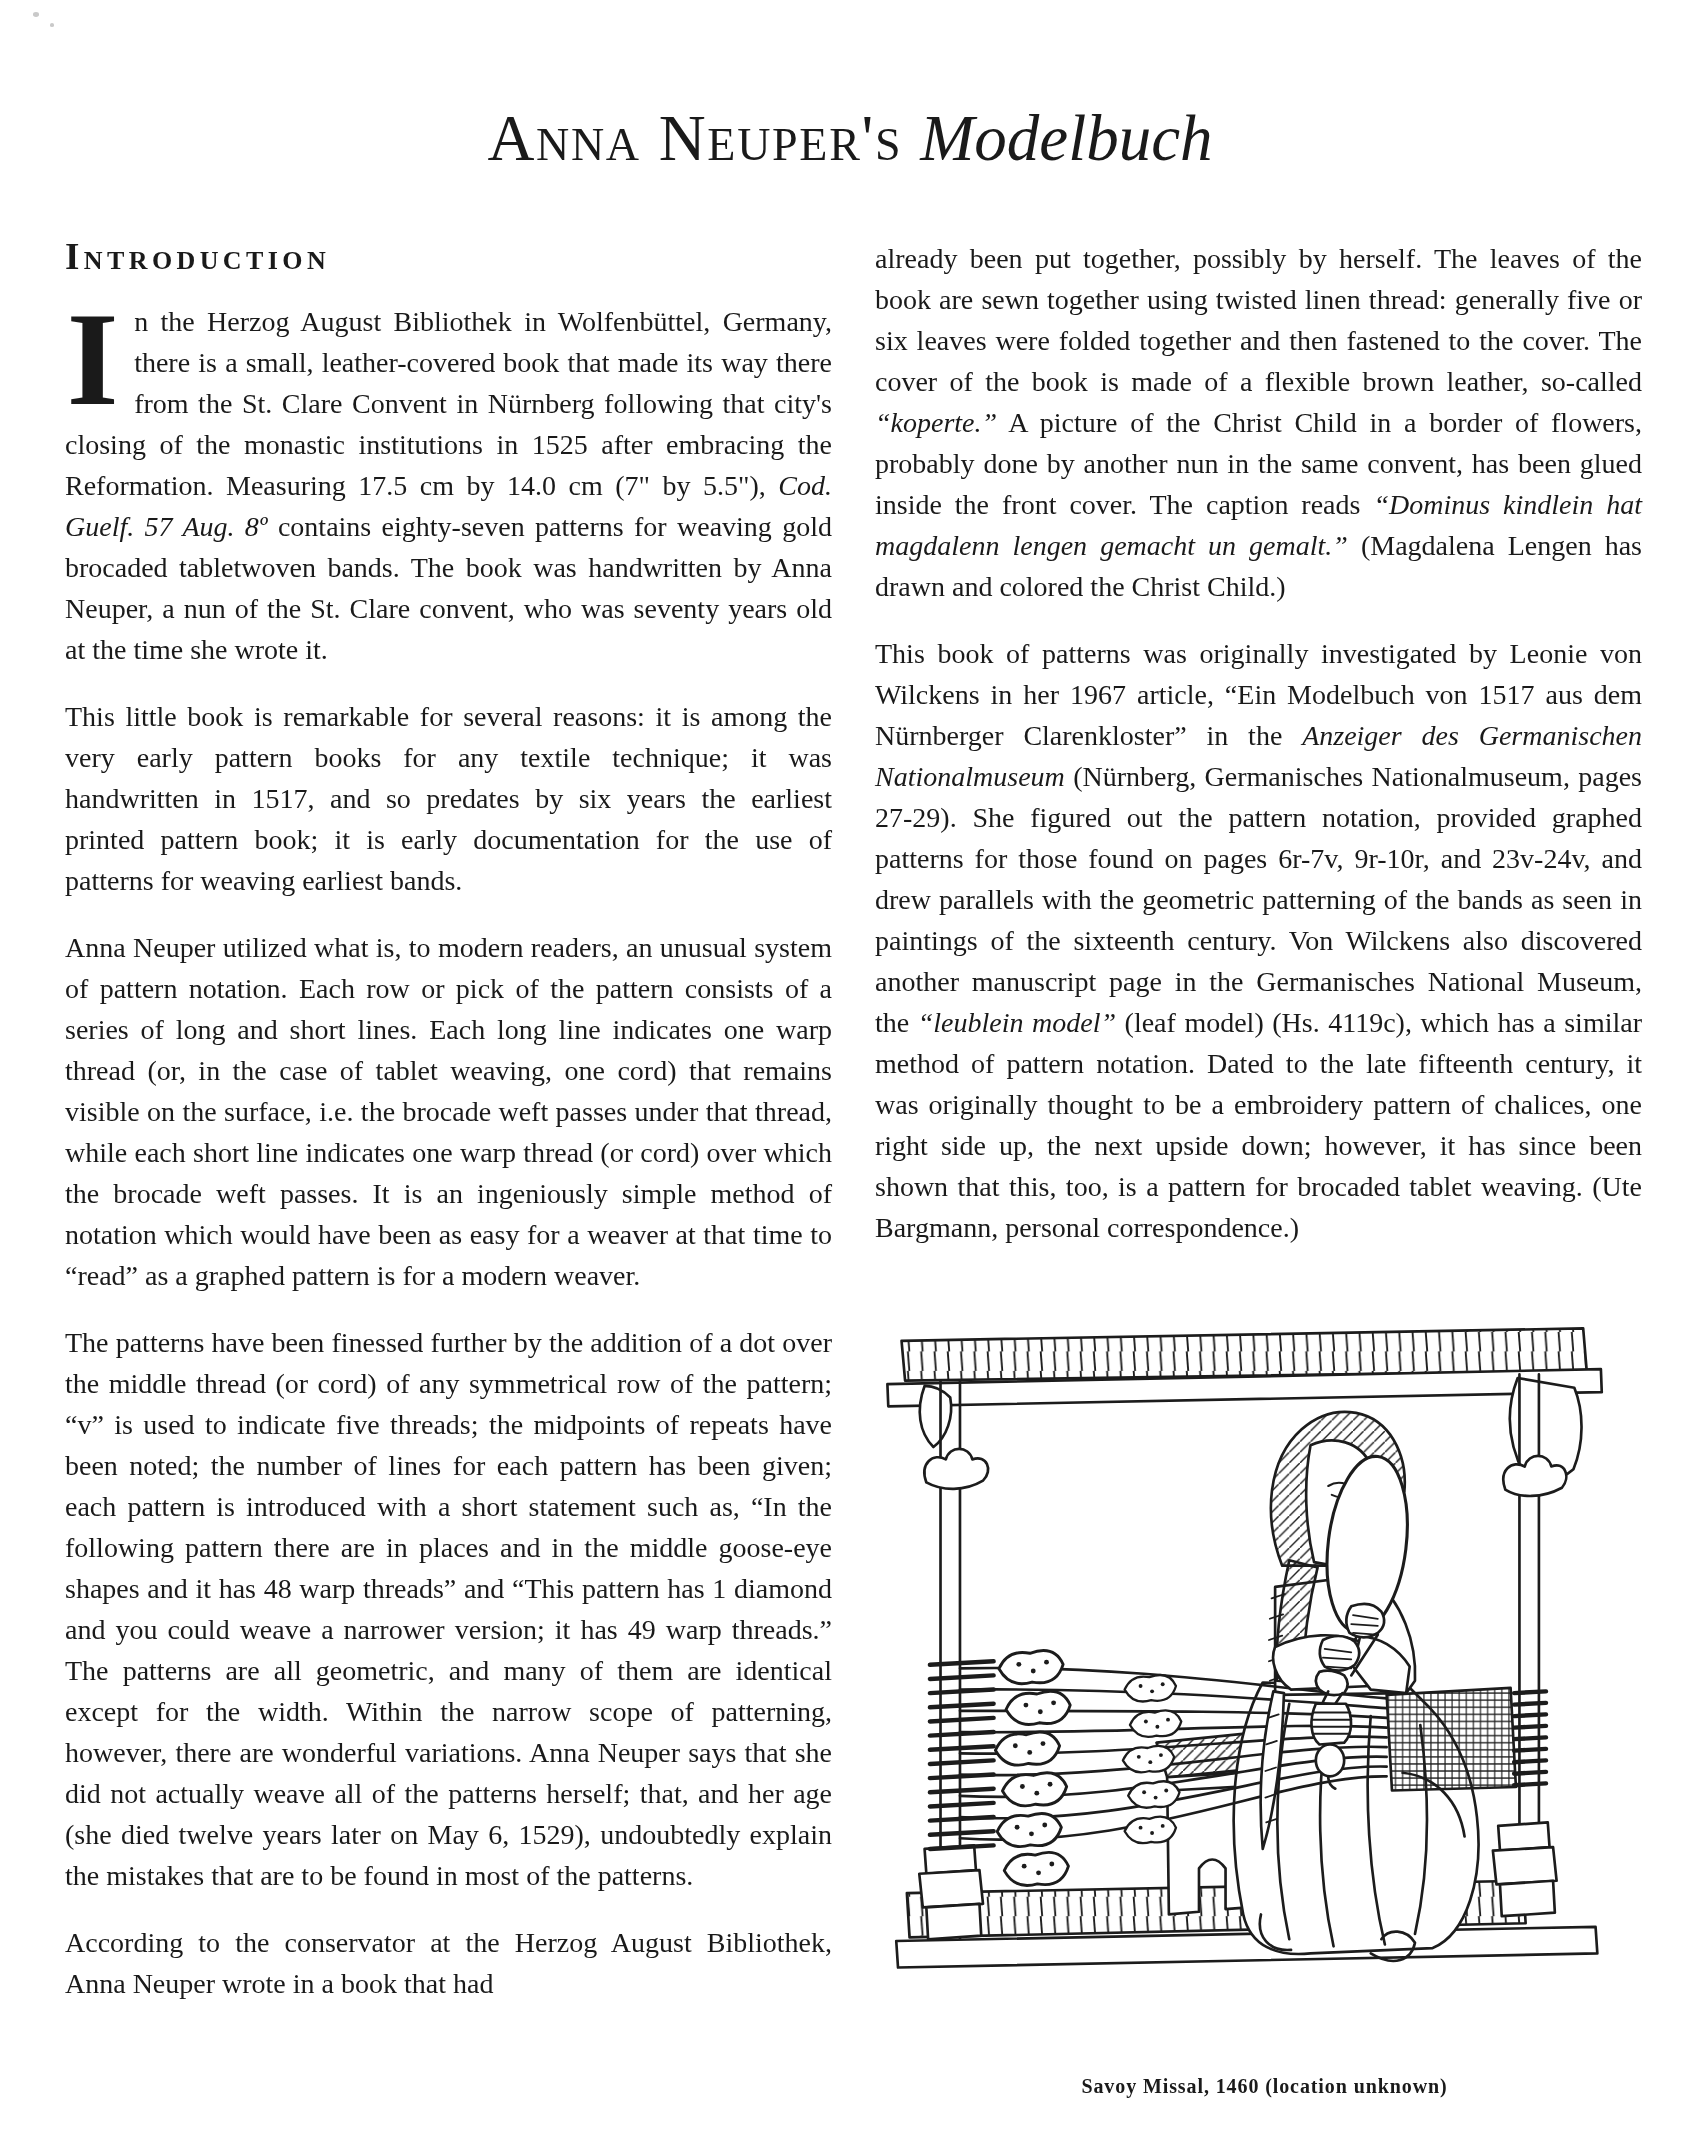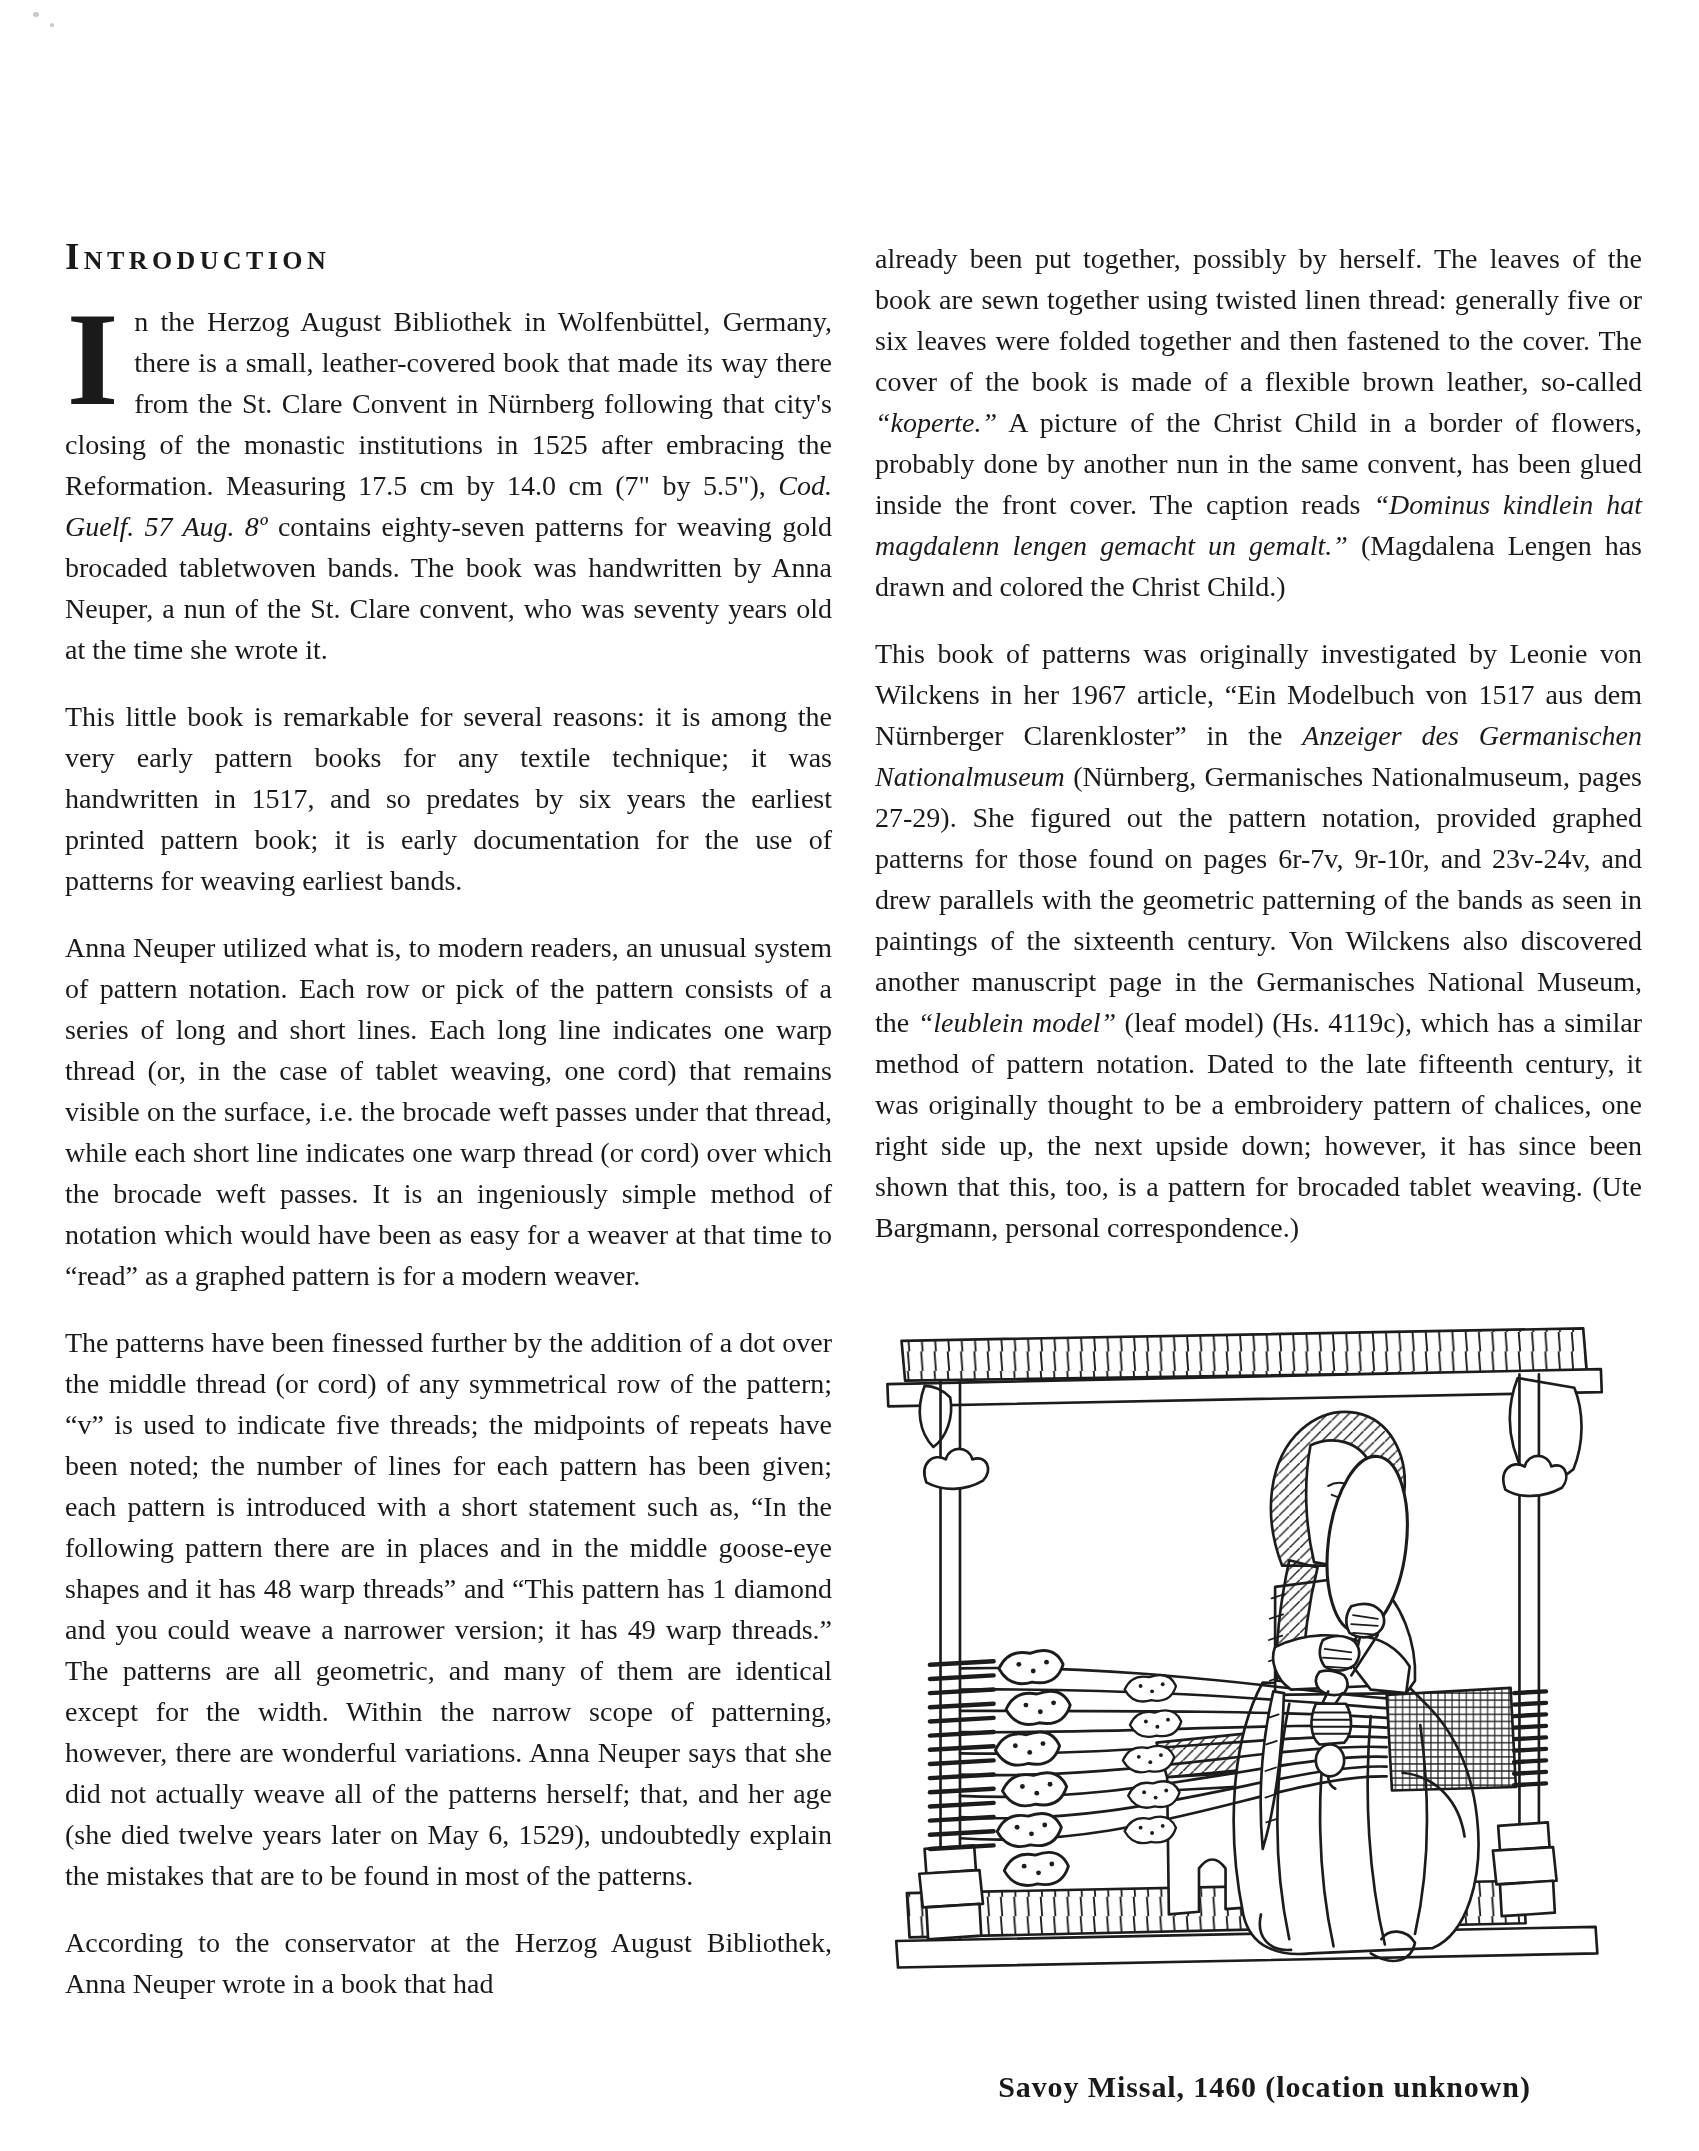--- a/index.html
+++ b/index.html
@@ -50,32 +50,36 @@
     line-height:98px;
     padding:8.7px 15.7px 0 1.7px;
     font-weight:bold;
   }
 
   .figure{margin-top:45px;}
   .figure svg{display:block;width:100%;height:auto;}
   .caption{
     text-align:center;
     font-weight:bold;
-    font-size:30px;
+    font-size:20px;
     margin-top:21px;
     letter-spacing:0.9px;
   }
 </style>
 <title>Anna Neuper's Modelbuch</title></head>
 <body>
 
 <div class="page">
   <div class="scan-speck speck-a"></div>
   <div class="scan-speck speck-b"></div>
 
+  <div class="title">
+    <span class="sc">Anna Neuper's</span>
+    <span class="it">Modelbuch</span>
+  </div>
 
   <div class="col col-left">
     <h2 class="heading">Introduction</h2>
     <p><span class="dropcap">I</span><span>n the Herzog August Bibliothek in Wolfenbüttel, Germany, there is a small, leather-covered book that made its way there from the St. Clare Convent in Nürnberg following that city's closing of the monastic institutions in 1525 after embracing the Reformation. Measuring 17.5 cm by 14.0 cm (7" by 5.5"), <em>Cod. Guelf. 57 Aug. 8º</em> contains eighty-seven patterns for weaving gold brocaded tabletwoven bands. The book was handwritten by Anna Neuper, a nun of the St. Clare convent, who was seventy years old at the time she wrote it.</span></p>
     <p>This little book is remarkable for several reasons: it is among the very early pattern books for any textile technique; it was handwritten in 1517, and so predates by six years the earliest printed pattern book; it is early documentation for the use of patterns for weaving earliest bands.</p>
     <p>Anna Neuper utilized what is, to modern readers, an unusual system of pattern notation. Each row or pick of the pattern consists of a series of long and short lines. Each long line indicates one warp thread (or, in the case of tablet weaving, one cord) that remains visible on the surface, i.e. the brocade weft passes under that thread, while each short line indicates one warp thread (or cord) over which the brocade weft passes. It is an ingeniously simple method of notation which would have been as easy for a weaver at that time to “read” as a graphed pattern is for a modern weaver.</p>
     <p>The patterns have been finessed further by the addition of a dot over the middle thread (or cord) of any symmetrical row of the pattern; “v” is used to indicate five threads; the midpoints of repeats have been noted; the number of lines for each pattern has been given; each pattern is introduced with a short statement such as, “In the following pattern there are in places and in the middle goose-eye shapes and it has 48 warp threads” and “This pattern has 1 diamond and you could weave a narrower version; it has 49 warp threads.” The patterns are all geometric, and many of them are identical except for the width. Within the narrow scope of patterning, however, there are wonderful variations. Anna Neuper says that she did not actually weave all of the patterns herself; that, and her age (she died twelve years later on May 6, 1529), undoubtedly explain the mistakes that are to be found in most of the patterns.</p>
     <p>According to the conservator at the Herzog August Bibliothek, Anna Neuper wrote in a book that had</p>
   </div>
 

